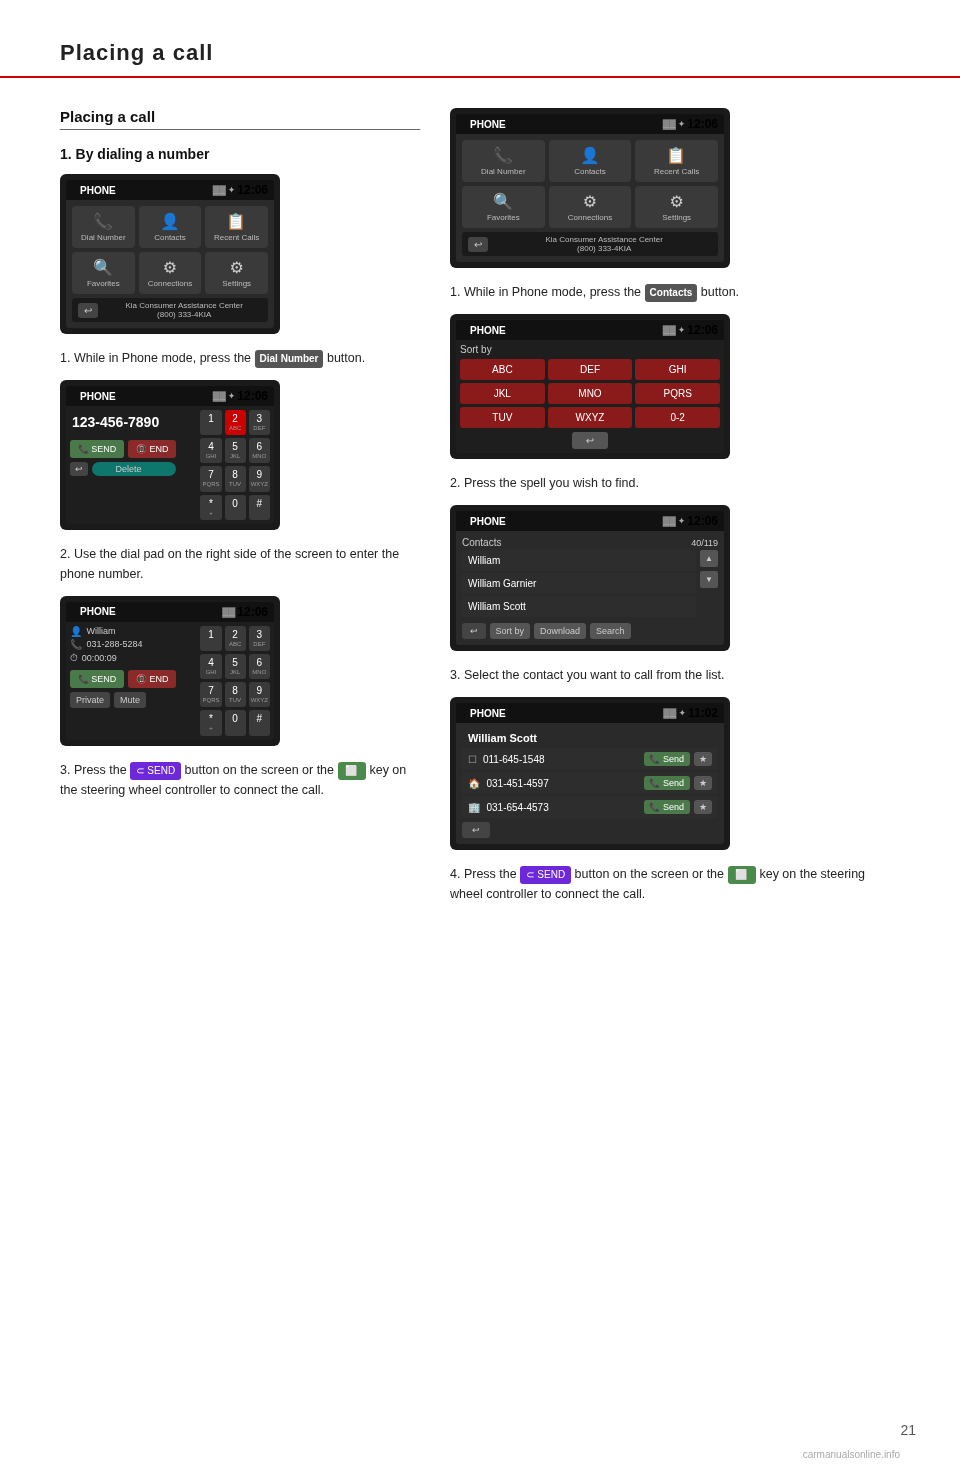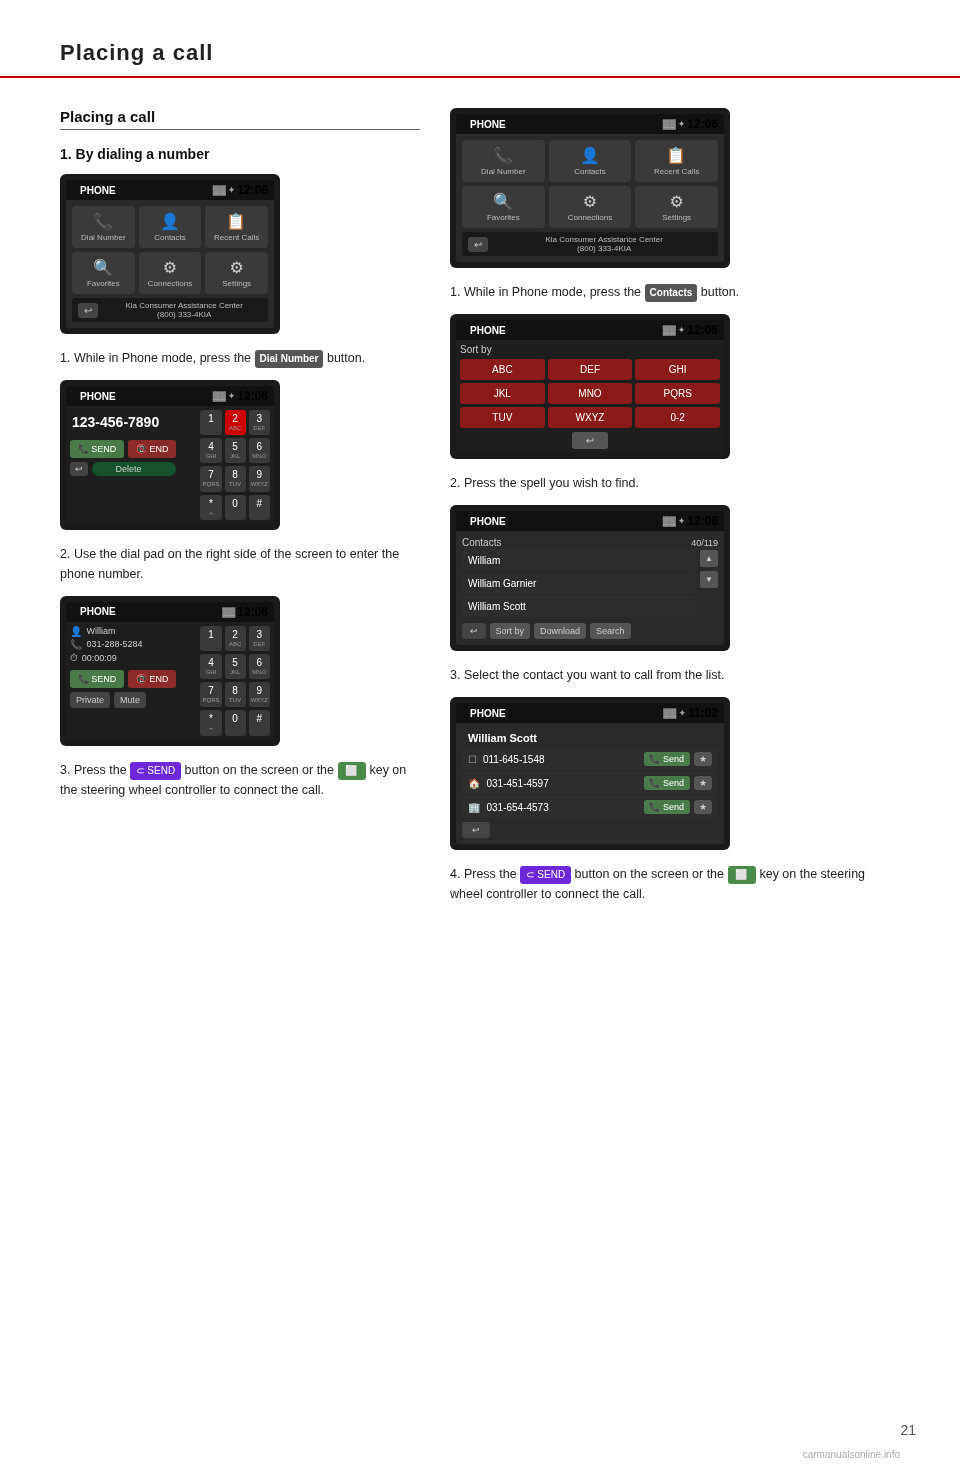--- a/index.html
+++ b/index.html
@@ -213,21 +213,21 @@
 
     .dial-back-icon {
       background: #444;
       border-radius: 3px;
       padding: 2px 5px;
       color: #ccc;
       font-size: 9px;
     }
 
     .dial-delete-btn {
-      background: #14532d;
+      background: #0f766e;
       border-radius: 7px;
       padding: 2px 24px;
       color: #ccc;
       font-size: 9px;
       flex: 1;
     }
 
     .dial-right {
       width: 80px;
       padding: 4px 4px 4px 0;

